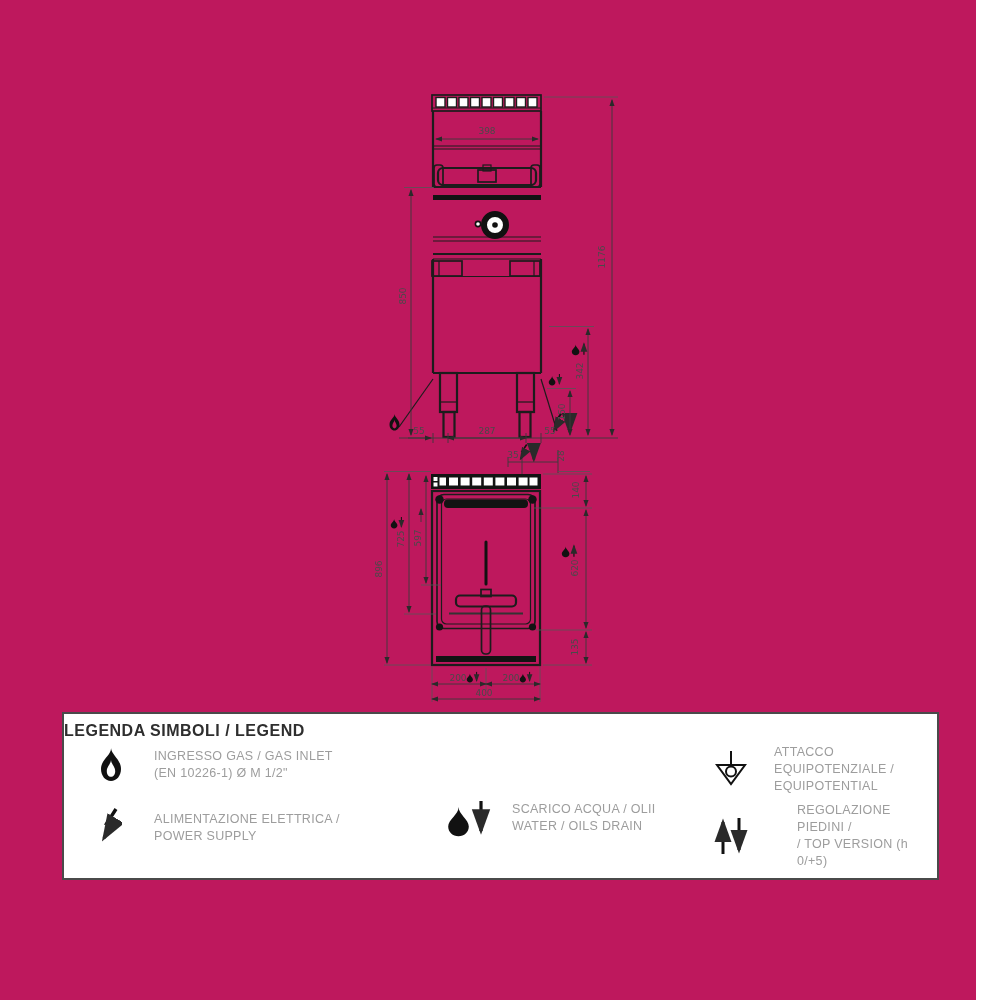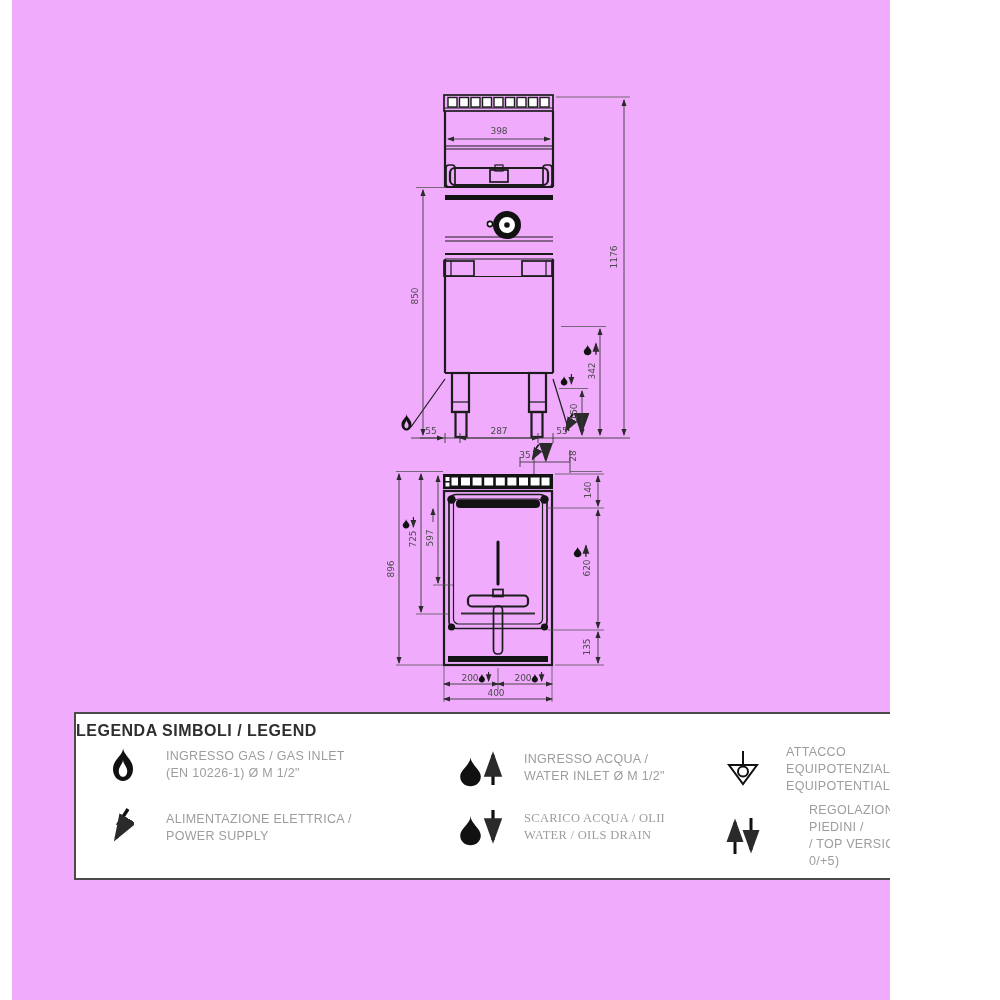--- a/index.html
+++ b/index.html
@@ -1,37 +1,37 @@
 <!DOCTYPE html>
 <html><head>
 <meta charset="utf-8">
 <style>
   html,body{margin:0;padding:0;background:#fff;}
-  .page{position:relative;width:878px;height:1000px;background:#f0abfc;overflow:hidden;
-        font-family:"Liberation Sans","DejaVu Sans",sans-serif;margin-left:12px;}
+  .page{position:relative;width:976px;height:1000px;background:#be185d;overflow:hidden;
+        font-family:"Liberation Sans","DejaVu Sans",sans-serif;}
   svg text{font-family:"DejaVu Sans","Liberation Sans",sans-serif;}
   .d{font-size:9px;fill:#4a4a4a;}
   .o1{stroke:#1c1c1c;stroke-width:1.2;fill:none;}
   .o15{stroke:#1c1c1c;stroke-width:1.7;fill:none;}
   .o2{stroke:#1c1c1c;stroke-width:2.2;fill:none;}
   .dim{stroke:#3a3a3a;stroke-width:0.9;fill:none;}
   .ext{stroke:#555;stroke-width:0.8;fill:none;}
   .sq{fill:#fff;stroke:#1c1c1c;stroke-width:1.4;}
   .wsq{fill:#fff;stroke:none;}
   .blk{fill:#131313;stroke:none;}
   
   .legend{position:absolute;left:62px;top:712px;width:873px;height:164px;
           border:2px solid #4a4a4a;background:#fff;}
   .legend-title{position:absolute;top:8px;left:0;width:100%;text-align:left;
           font-size:16px;font-weight:600;color:#2e2e2e;letter-spacing:0.5px;}
   .litem{position:absolute;display:flex;align-items:center;gap:16px;}
   .licon{width:54px;display:flex;justify-content:center;align-items:center;flex:none;}
   .ltext{font-size:12.5px;color:#9d9d9d;line-height:17px;letter-spacing:0.3px;}
   .li1{left:20px;top:34px;}  .li2{left:20px;top:94px;}
-  .li3{left:378px;top:34px;} .li4{left:378px;top:93px;font-family:Liberation Serif, serif;}
+  .li3{left:378px;top:34px;} .li4{left:378px;top:84px;}
   .li5{left:640px;top:30px;} .li6{left:640px;top:88px;gap:39px;}
 </style>
 </head>
 <body>
 
 <div class="page">
 
 <svg width="1000" height="710" viewBox="0 0 1000 710">
   <defs>
     <marker id="arr" viewBox="0 0 10 10" refX="8.5" refY="5" markerWidth="8" markerHeight="8" orient="auto-start-reverse">
@@ -275,31 +275,20 @@
       <svg width="22" height="40" viewBox="0 0 22 40">
             <use href="#sym-bolt"></use>
           </svg>
     </div>
     <div class="ltext">
       <div>ALIMENTAZIONE ELETTRICA /</div>
       <div>POWER SUPPLY</div>
     </div>
   </div>
 
-  <div class="litem li3">
-    <div class="licon">
-      <svg width="46" height="40" viewBox="0 0 46 40">
-            <use href="#sym-inlet"></use>
-          </svg>
-    </div>
-    <div class="ltext">
-      <div>INGRESSO ACQUA /</div>
-      <div>WATER INLET Ø M 1/2"</div>
-    </div>
-  </div>
 
   <div class="litem li4">
     <div class="licon">
       <svg width="46" height="40" viewBox="0 0 46 40">
             <use href="#sym-drain"></use>
           </svg>
     </div>
     <div class="ltext">
       <div>SCARICO ACQUA / OLII</div>
       <div>WATER / OILS DRAIN</div>

